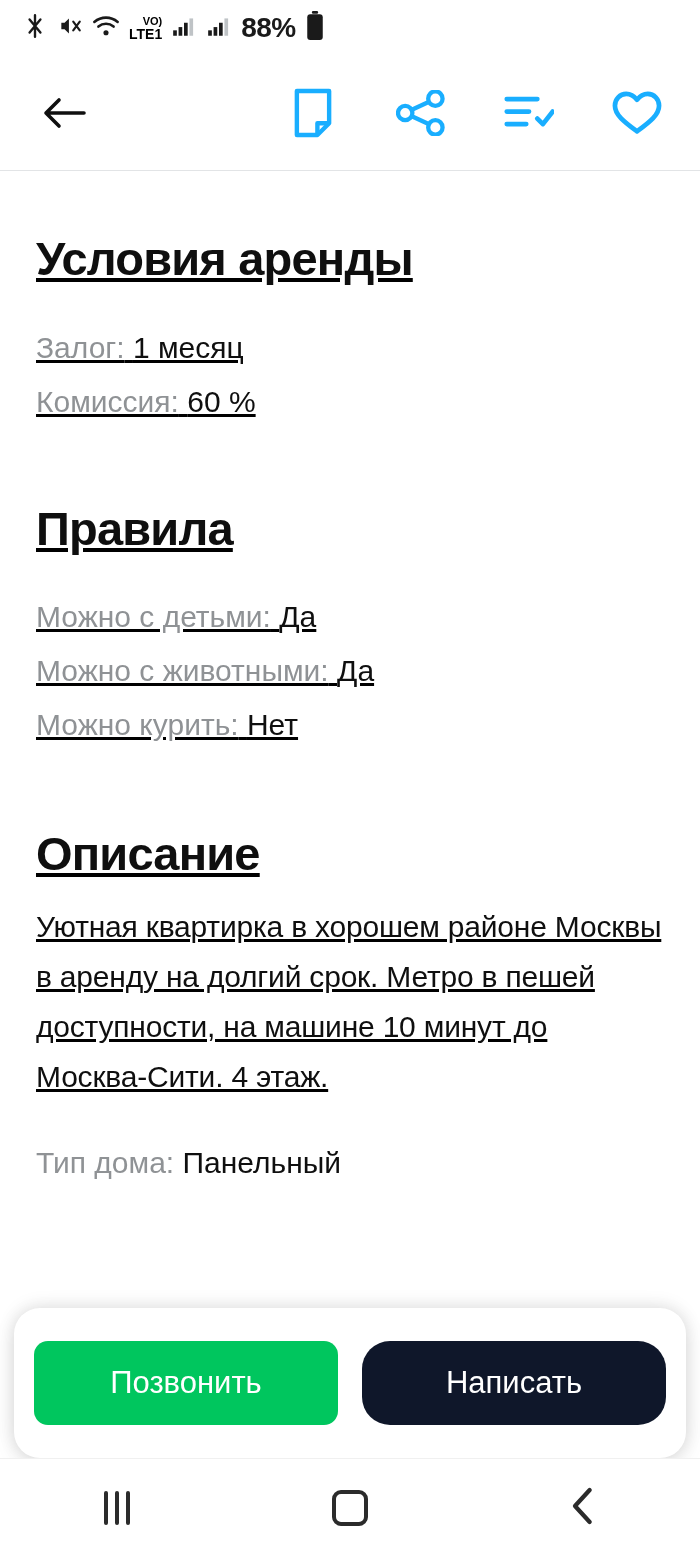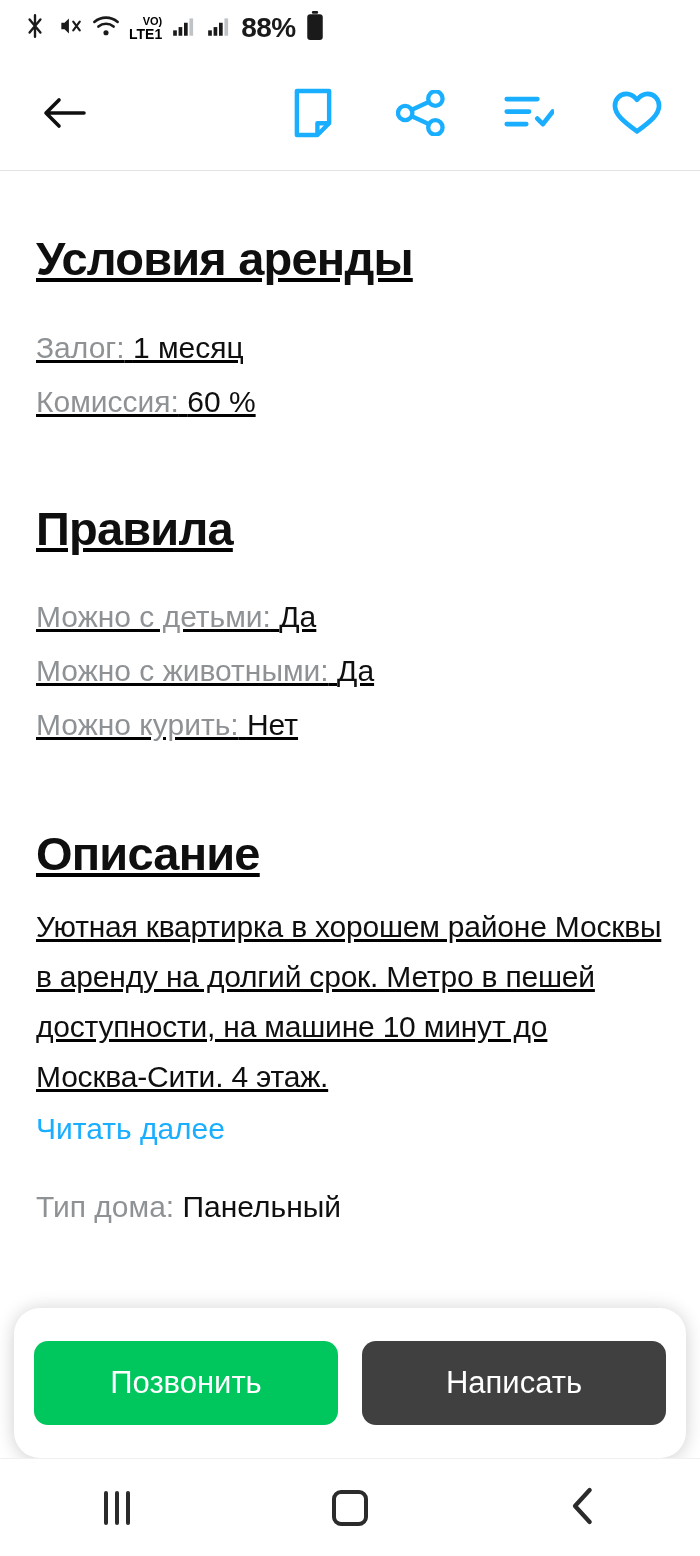--- a/index.html
+++ b/index.html
@@ -186,21 +186,21 @@
     border-radius: 14px;
     color: #ffffff;
     font-size: 31px;
     font-family: "Liberation Sans", sans-serif;
     cursor: pointer;
     display: flex;
     align-items: center;
     justify-content: center;
   }
   .cta-call { background: #00c65e; }
-  .cta-write { background: #404040; }
+  .cta-write { background: #0f172a; border-radius: 28px; }
 
   
   .navbar {
     height: 98px;
     flex: 0 0 98px;
     background: #ffffff;
     display: flex;
     align-items: center;
     justify-content: space-around;
     border-top: 1px solid #f0f0f0;
@@ -356,21 +356,20 @@
         <span class="k">Можно курить:</span>
         <span class="v">Нет</span>
       </div>
     </div>
 
     <div class="blockspace-b"></div>
 
     <div class="section">
       <h2 class="section-title">Описание</h2>
       <div class="desc">Уютная квартирка в хорошем районе Москвы в аренду на долгий срок. Метро в пешей доступности, на машине 10 минут до Москва-Сити. 4 этаж.</div>
-      <span class="readmore">Читать далее</span>
     </div>
 
     <div class="after-desc"></div>
 
     <div class="cut-row">
       <span class="k">Тип дома:</span>
       <span class="v">Панельный</span>
     </div>
 
     <div class="cta-wrap">

